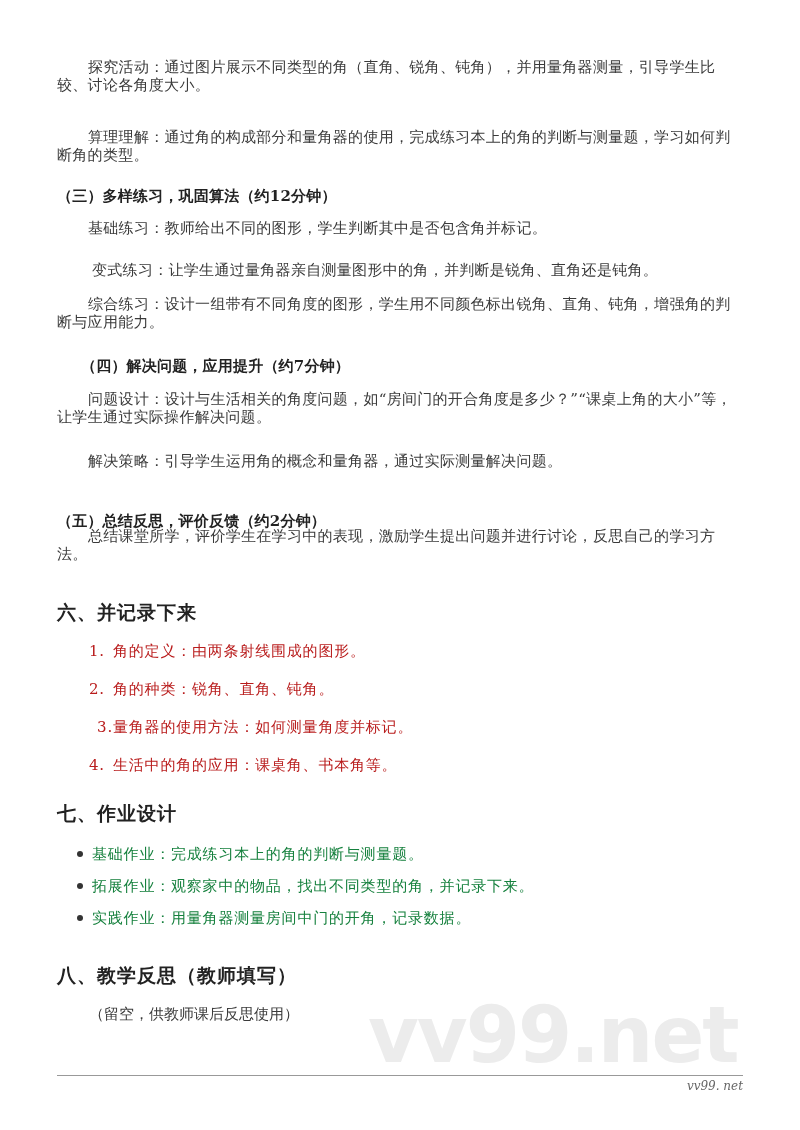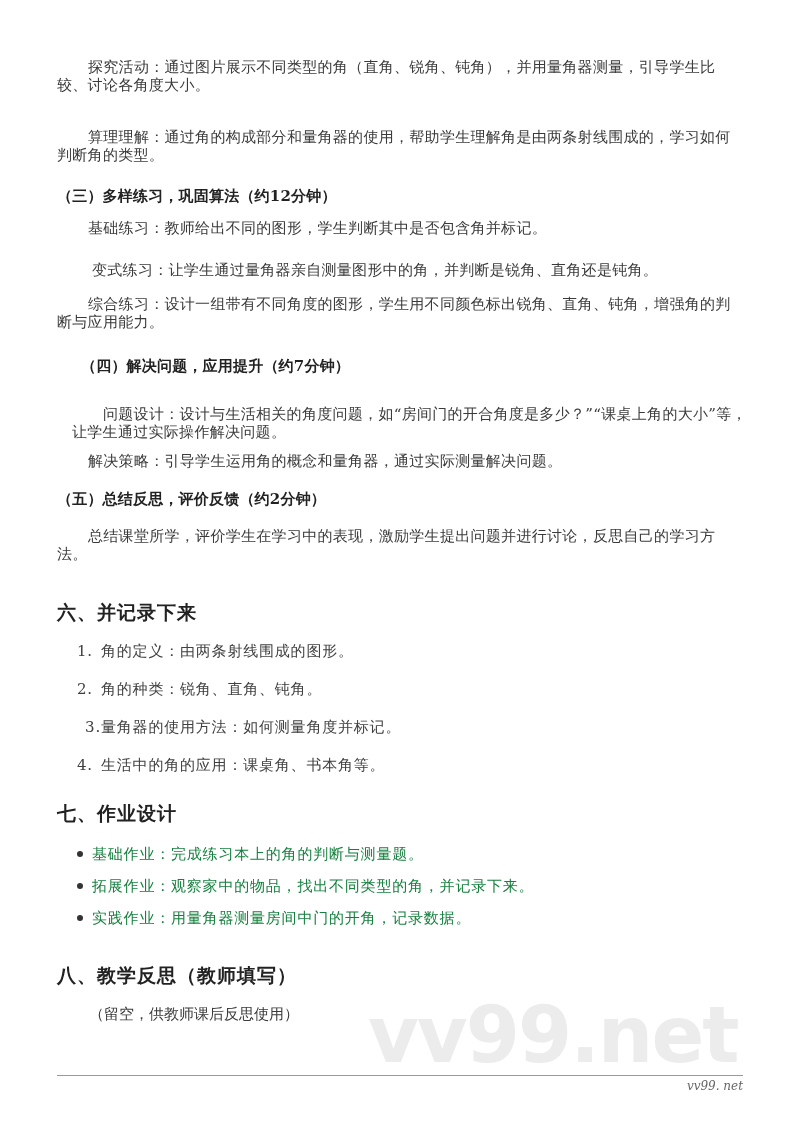--- a/index.html
+++ b/index.html
@@ -2,46 +2,46 @@
 <html><head>
 <meta charset="utf-8">
 <style>
   html, body { margin:0; padding:0; background:#ffffff; }
   body { width:800px; height:1130px; position:relative; overflow:hidden;
          font-family:"DejaVu Serif", serif; color:#333; }
   .page { position:absolute; left:57px; top:0; width:686px; }
   .p { position:absolute; left:0; width:686px; font-size:15px; line-height:18px; color:#3a3a3a; text-indent:31px; letter-spacing:0.3px; }
   .sub { position:absolute; left:0; font-size:15px; font-weight:bold; color:#222; letter-spacing:0.2px; }
   .h2 { position:absolute; left:0; font-size:19px; font-weight:bold; color:#222; font-family:"DejaVu Sans", sans-serif; letter-spacing:1px; }
-  .ol-item { position:absolute; left:20px; font-size:15px; color:#404040; letter-spacing:0.8px; }
+  .ol-item { position:absolute; left:32px; font-size:15px; color:#b91c1c; letter-spacing:0.8px; }
   .ol-item .num { display:inline-block; width:24px; }
   .ul-item { position:absolute; left:20px; font-size:15px; color:#15803d; letter-spacing:0.8px; }
   .ul-item .dot { display:inline-block; width:6px; height:6px; border-radius:50%; background:#333; margin-right:9px; vertical-align:middle; position:relative; top:-1px; }
   .note { position:absolute; left:32px; font-size:15px; color:#3a3a3a; }
   .watermark { position:absolute; left:368px; top:990px; font-family:"DejaVu Sans", sans-serif; font-weight:bold; font-size:78px; color:#ececec; letter-spacing:-2px; }
   .footer-line { position:absolute; left:57px; top:1075px; width:686px; height:1px; background:#999; }
   .footer-text { position:absolute; right:57px; top:1079px; font-size:12px; font-style:italic; color:#666; font-family:"DejaVu Serif", serif; }
 </style>
 </head>
 <body>
 
 <div class="page">
   <p class="p" style="top:58px;margin:0;">探究活动：通过图片展示不同类型的角（直角、锐角、钝角），并用量角器测量，引导学生比较、讨论各角度大小。</p>
-  <p class="p" style="top:128px;margin:0;">算理理解：通过角的构成部分和量角器的使用，帮助学生理解角是由两条射线围成的，学习如何判断角的类型。</p>
+  <p class="p" style="top:128px;margin:0;">算理理解：通过角的构成部分和量角器的使用，完成练习本上的角的判断与测量题，学习如何判断角的类型。</p>
 
   <div class="sub" style="top:187px;">（三）多样练习，巩固算法（约12分钟）</div>
   <p class="p" style="top:219px;margin:0;">基础练习：教师给出不同的图形，学生判断其中是否包含角并标记。</p>
   <p class="p" style="top:257px;margin:4px;">变式练习：让学生通过量角器亲自测量图形中的角，并判断是锐角、直角还是钝角。</p>
   <p class="p" style="top:295px;margin:0;">综合练习：设计一组带有不同角度的图形，学生用不同颜色标出锐角、直角、钝角，增强角的判断与应用能力。</p>
 
   <div class="sub" style="top:357px;margin-left:24px;">（四）解决问题，应用提升（约7分钟）</div>
-  <p class="p" style="top:390px;margin:15px;">问题设计：设计与生活相关的角度问题，如“房间门的开合角度是多少？”“课桌上角的大小”等，让学生通过实际操作解决问题。</p>
+  <p class="p" style="top:390px;margin:0;">问题设计：设计与生活相关的角度问题，如“房间门的开合角度是多少？”“课桌上角的大小”等，让学生通过实际操作解决问题。</p>
   <p class="p" style="top:452px;margin:0;">解决策略：引导学生运用角的概念和量角器，通过实际测量解决问题。</p>
 
-  <div class="sub" style="top:490px;">（五）总结反思，评价反馈（约2分钟）</div>
+  <div class="sub" style="top:512px;">（五）总结反思，评价反馈（约2分钟）</div>
   <p class="p" style="top:527px;margin:0;">总结课堂所学，评价学生在学习中的表现，激励学生提出问题并进行讨论，反思自己的学习方法。</p>
 
   <div class="h2" style="top:600px;">六、并记录下来</div>
   <div class="ol-item" style="top:642px;"><span class="num">1.</span><span>角的定义：由两条射线围成的图形。</span></div>
   <div class="ol-item" style="top:680px;"><span class="num">2.</span><span>角的种类：锐角、直角、钝角。</span></div>
   <div class="ol-item" style="top:718px;text-align:right;"><span class="num">3.</span><span>量角器的使用方法：如何测量角度并标记。</span></div>
   <div class="ol-item" style="top:756px;"><span class="num">4.</span><span>生活中的角的应用：课桌角、书本角等。</span></div>
 
   <div class="h2" style="top:801px;">七、作业设计</div>
   <div class="ul-item" style="top:845px;"><span class="dot"></span><span>基础作业：完成练习本上的角的判断与测量题。</span></div>

